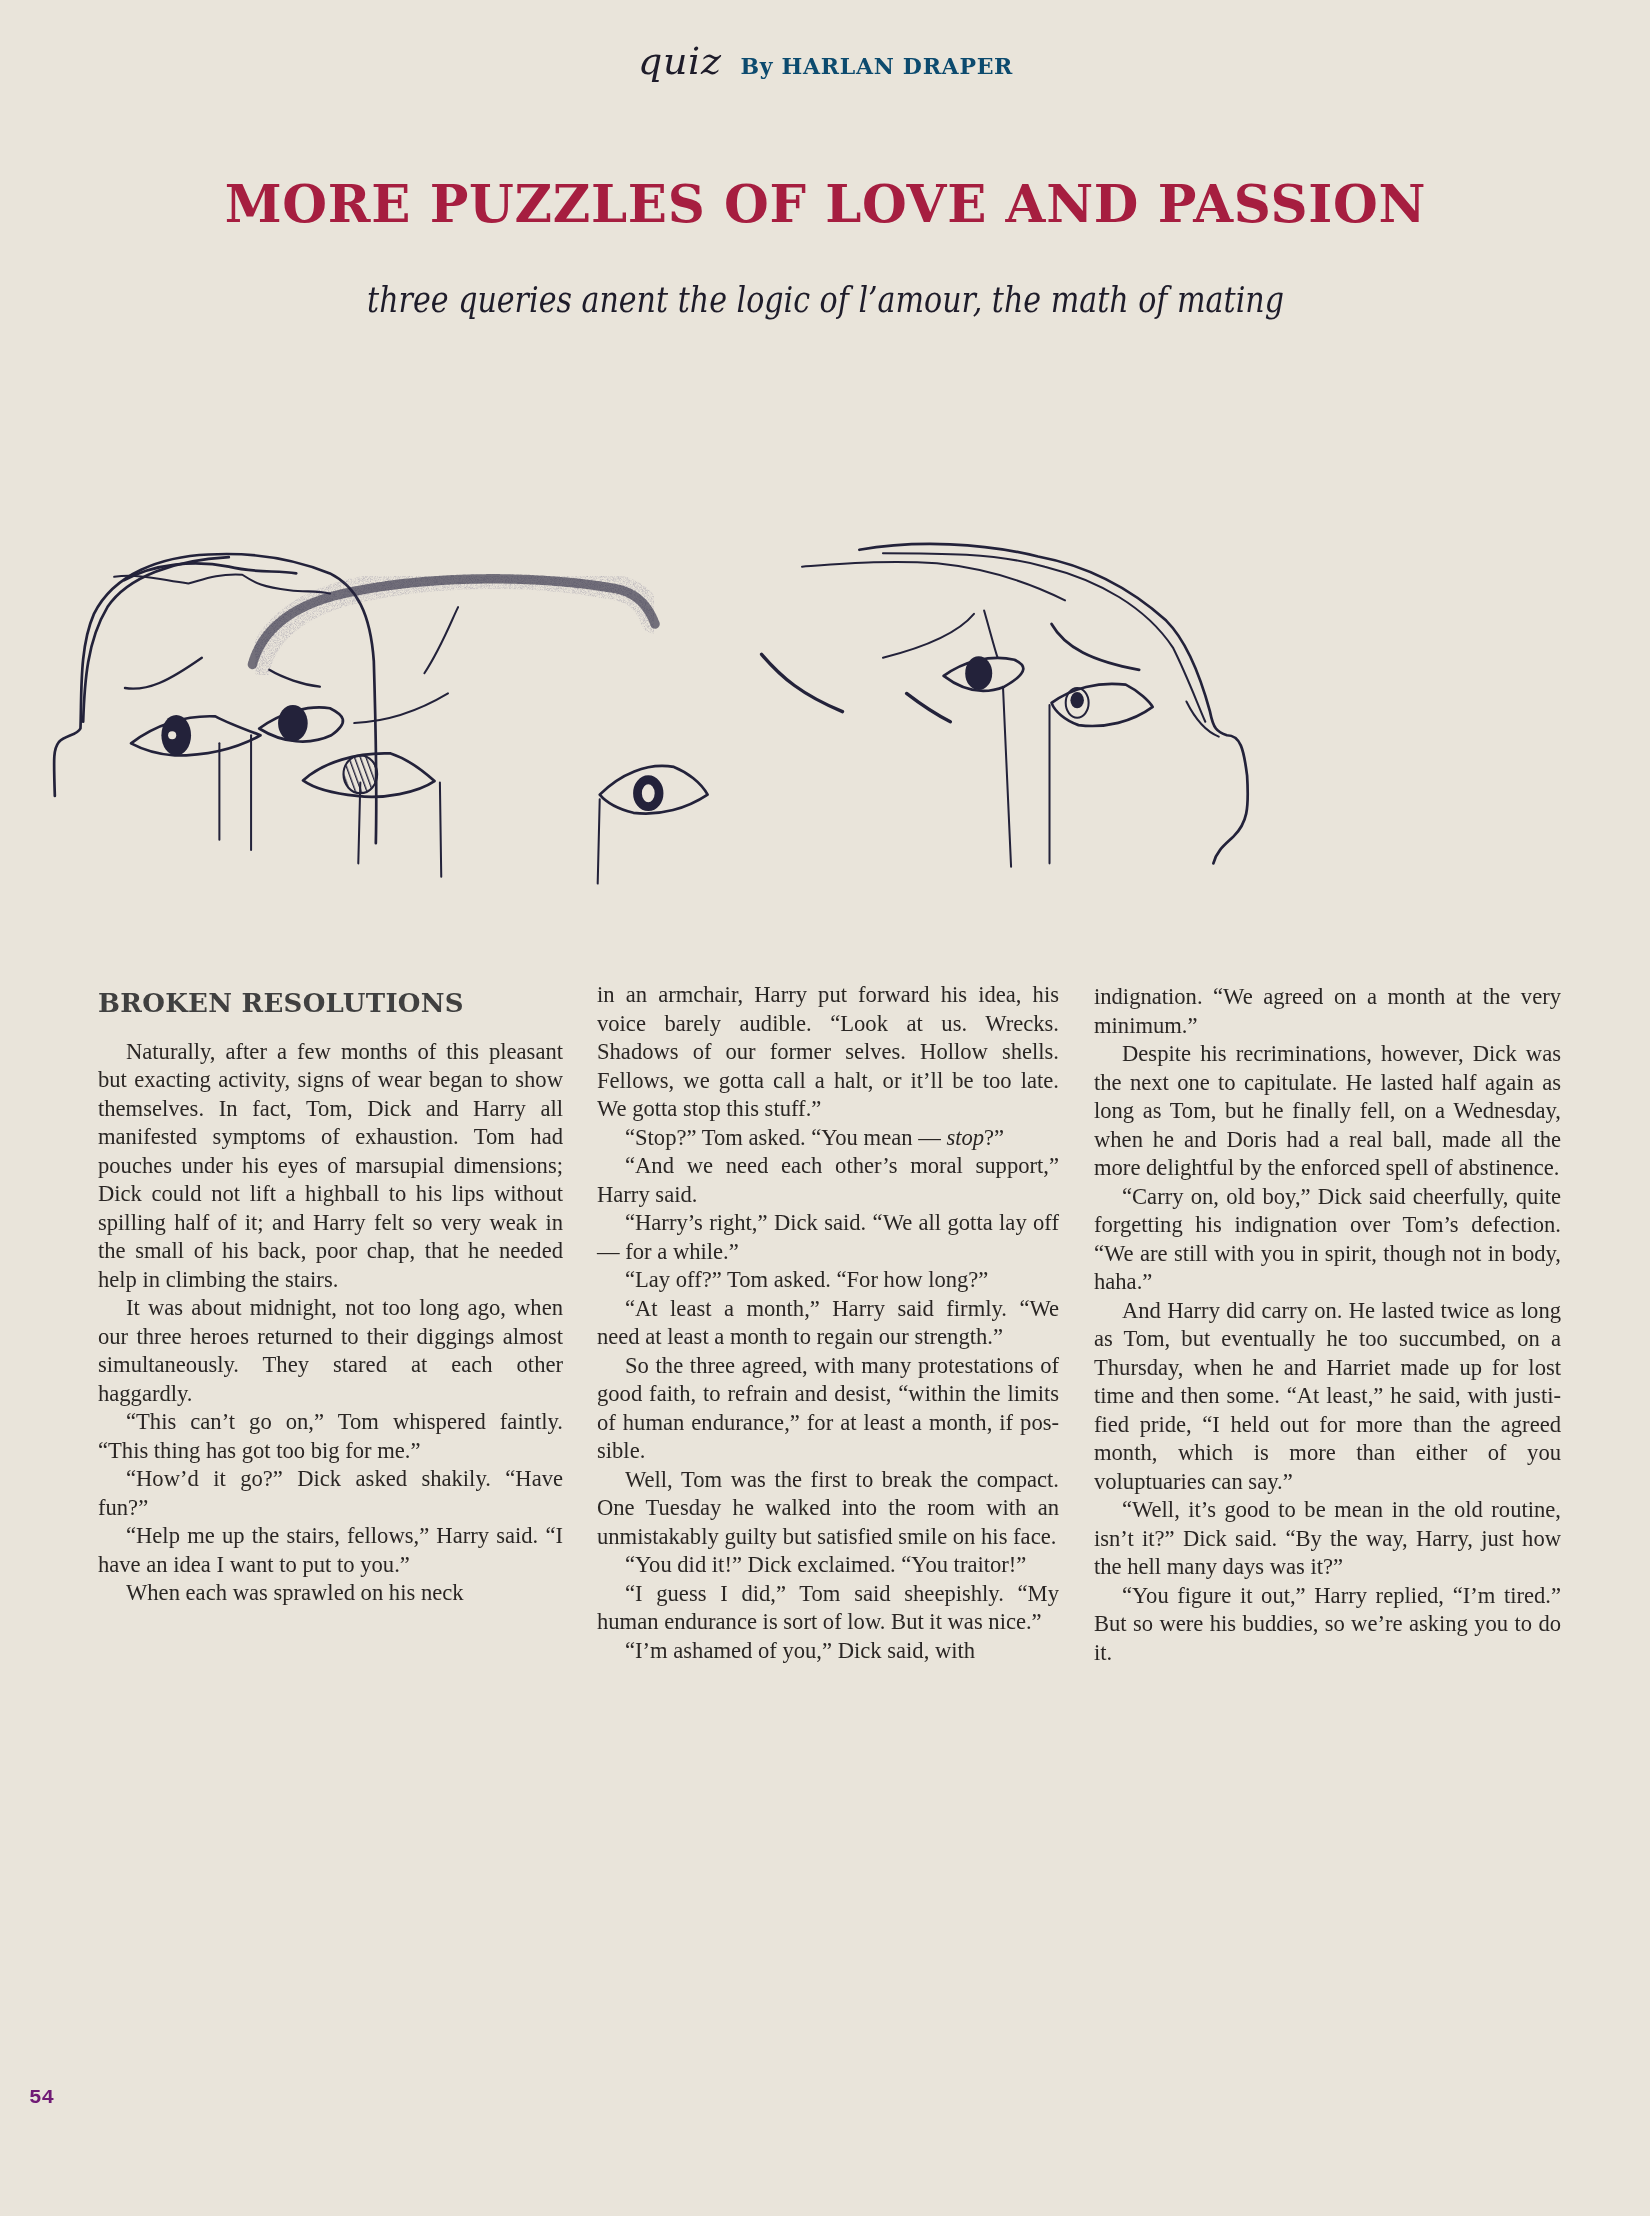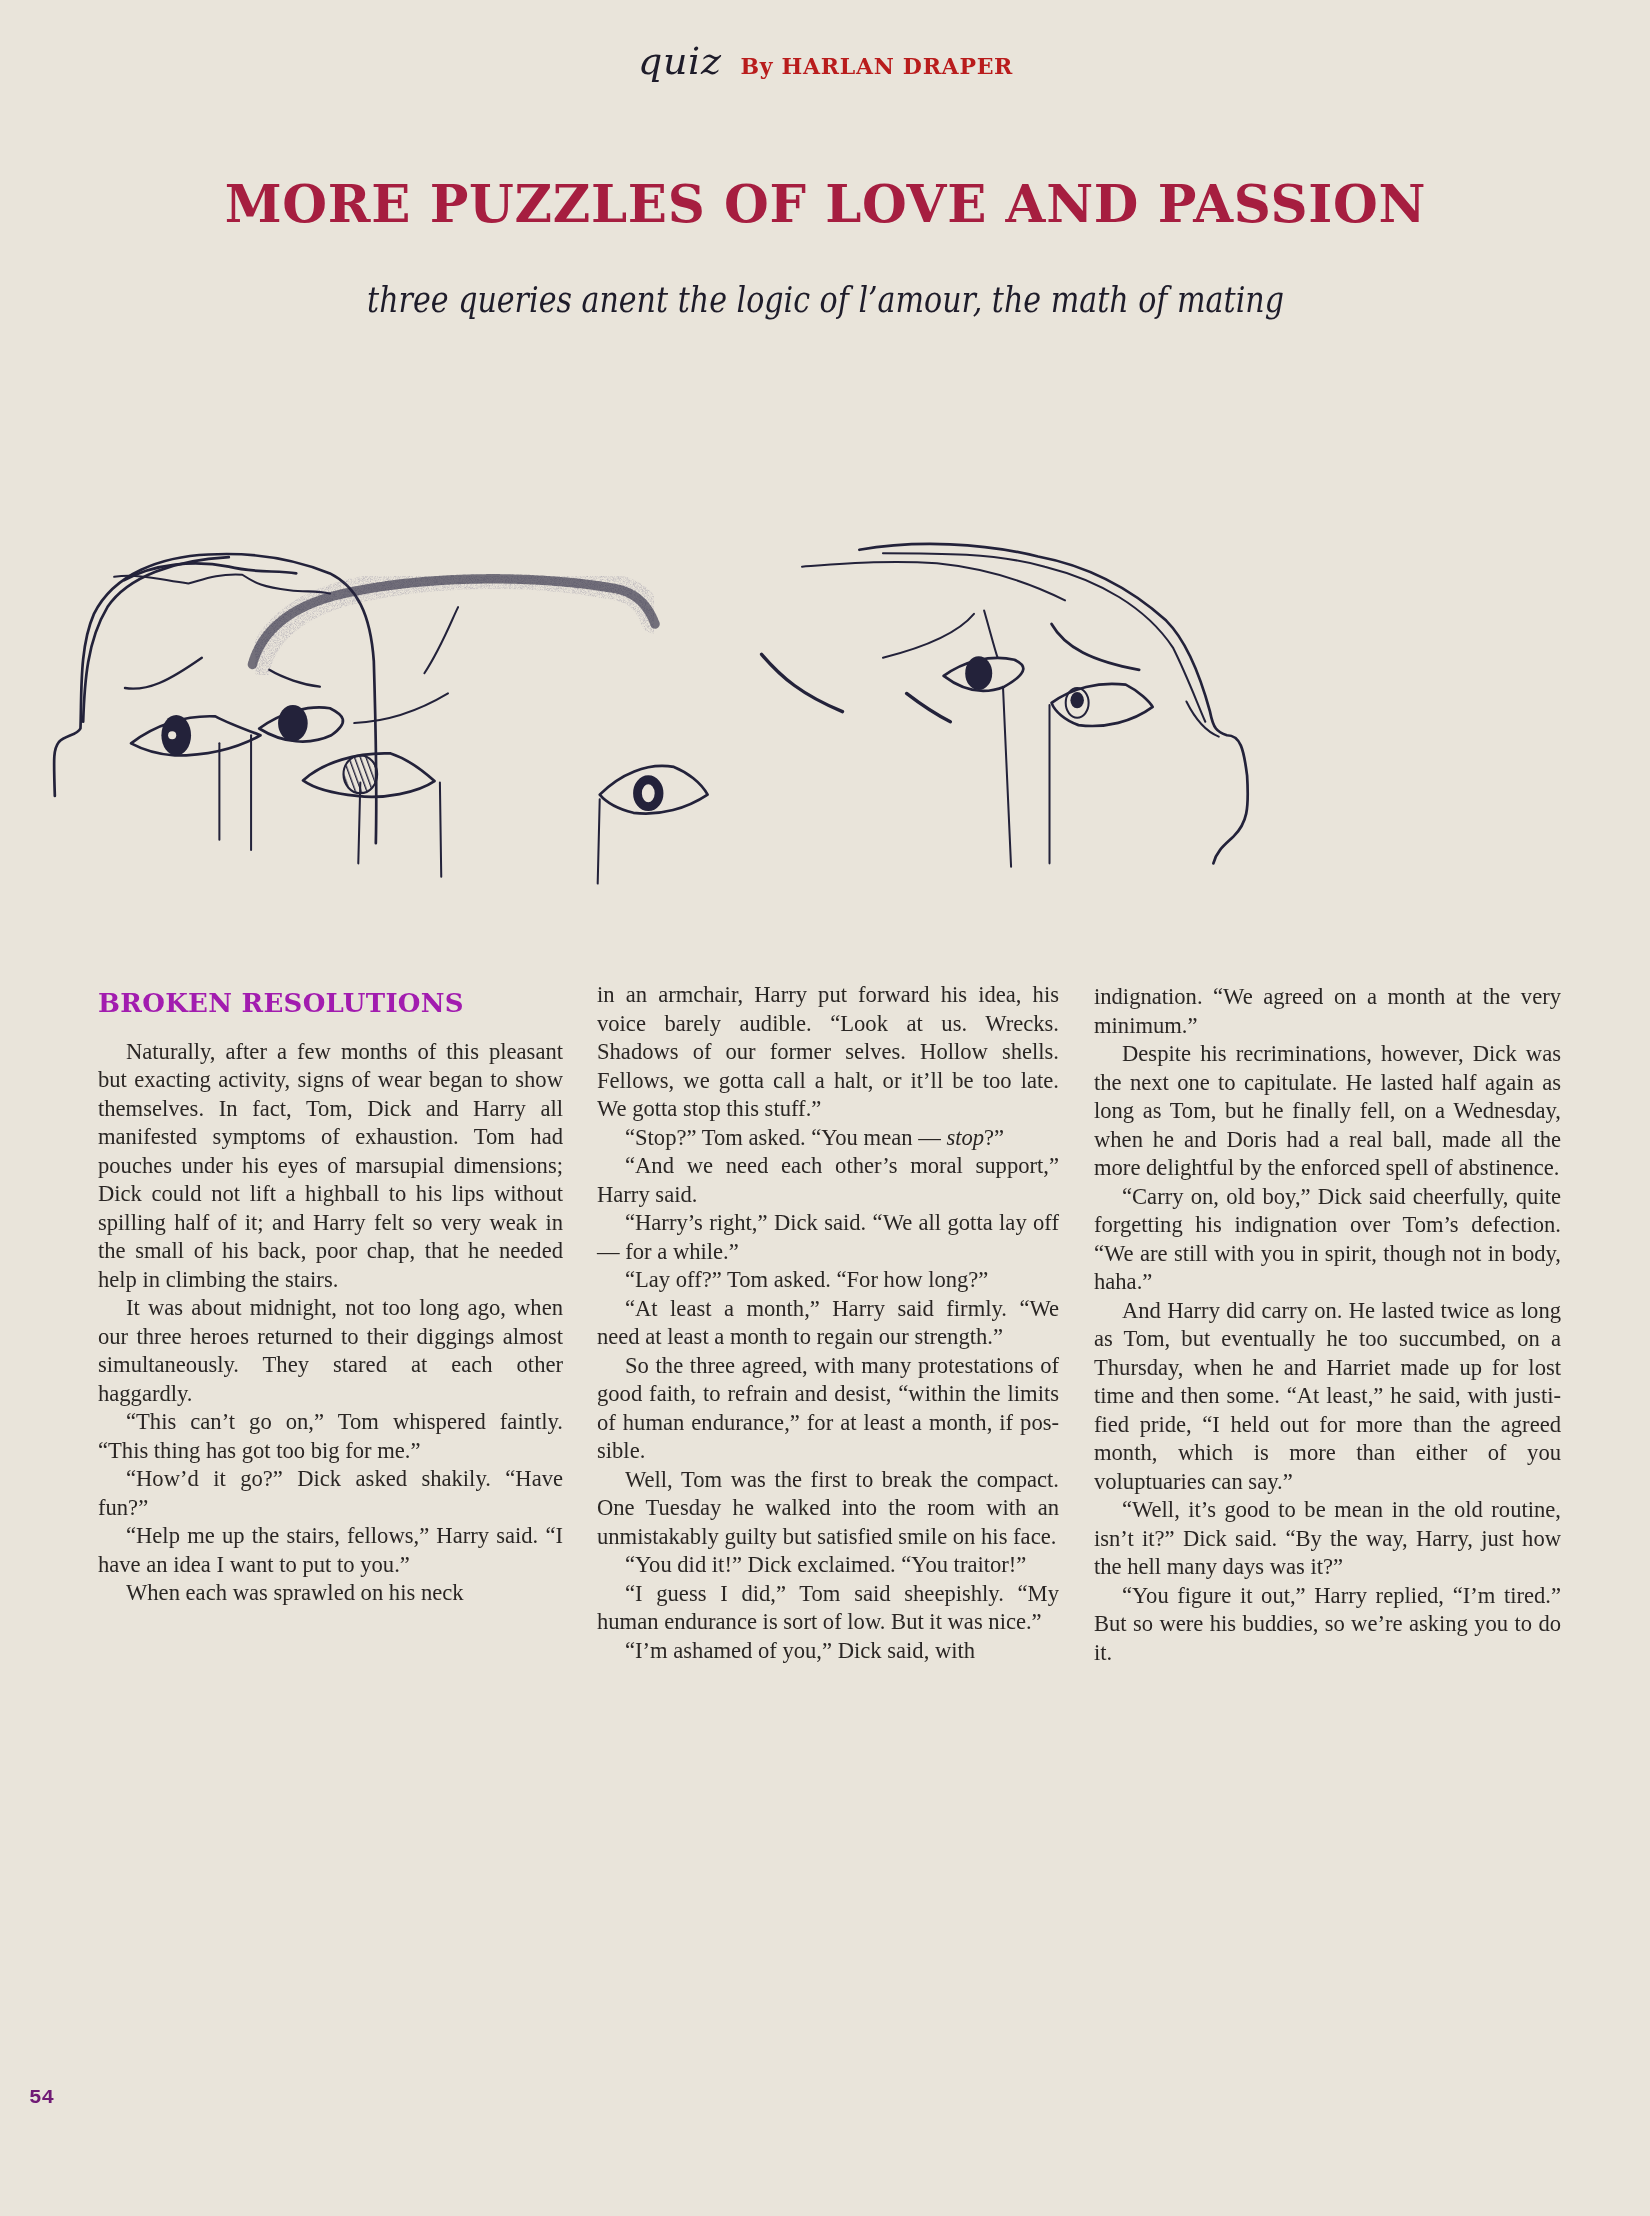--- a/index.html
+++ b/index.html
@@ -25,21 +25,21 @@
     font-style: italic;
     font-size: 38px;
     color: #1e1c2a;
     letter-spacing: 0.7px;
     vertical-align: baseline;
   }
   .kicker .byline {
     font-family: "DejaVu Serif", serif;
     font-weight: bold;
     font-size: 22px;
-    color: #b91c1c;
+    color: #0c4a6e;
     margin-left: 16px;
     letter-spacing: 0.7px;
     vertical-align: baseline;
   }
   .title {
     position: absolute;
     top: 172px;
     left: 0;
     width: 1651px;
     text-align: center;
@@ -81,21 +81,21 @@
     text-align: justify;
     hyphens: manual;
   }
   .col1 { left: 98px; width: 465px; }
   .col2 { left: 597px; width: 462px; }
   .col3 { left: 1094px; width: 467px; top: 983px; }
   .section-heading {
     font-family: "DejaVu Serif", serif;
     font-weight: bold;
     font-size: 26px;
-    color: #a21caf;
+    color: #404040;
     letter-spacing: 0.3px;
     margin: 8px 0 20px 0;
     white-space: nowrap;
   }
   .column p {
     margin: 0;
     text-indent: 28px;
   }
   .column p.cont { text-indent: 0; }
   .column em { }

